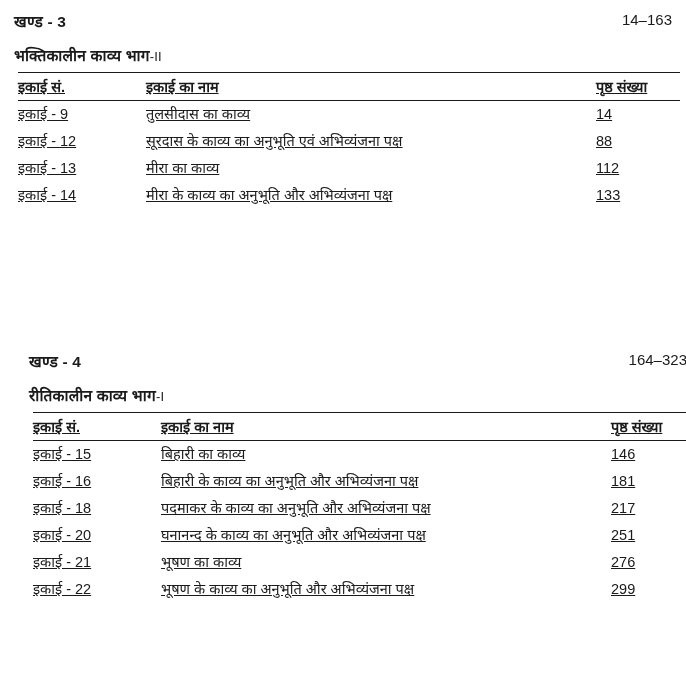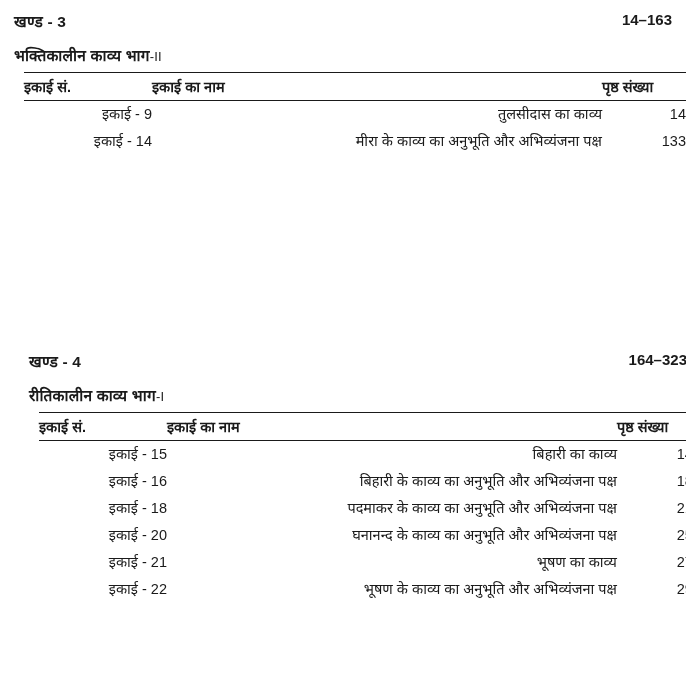--- a/index.html
+++ b/index.html
@@ -43,21 +43,21 @@
     font-size: 15.5px;
     font-weight: bold;
     letter-spacing: 0.2px;
     white-space: nowrap;
   }
   .khand-range {
     position: absolute;
     right: 14px;
     top: 1px;
     font-size: 15px;
-    font-weight: bold;
+    font-weight: normal;
     white-space: nowrap;
   }
   .khand-subtitle {
     position: relative;
     left: 14px;
     top: 0;
     font-size: 15.5px;
     font-weight: bold;
     letter-spacing: 0.2px;
     white-space: nowrap;
@@ -65,36 +65,37 @@
   }
   .khand-subtitle .part-suffix {
     font-weight: normal;
     font-size: 13px;
   }
 
   
   table.toc {
     border-collapse: collapse;
     width: 662px;
-    margin-left: 24px;
+    margin-left: 18px;
     table-layout: fixed;
+    text-decoration: underline;
   }
   table.toc thead th {
     font-size: 14.5px;
     font-weight: bold;
     text-align: left;
     padding: 3px 0 4px 0;
     border-top: 1.6px solid #1a1a1a;
     border-bottom: 1.6px solid #1a1a1a;
     white-space: nowrap;
   }
   table.toc tbody td {
     font-size: 14.5px;
     font-weight: normal;
-    text-align: right;
+    text-align: left;
     padding: 4px 0 4px 0;
     line-height: 19px;
     white-space: nowrap;
   }
   col.c-unit  { width: 128px; }
   col.c-name  { width: 450px; }
   col.c-page  { width: 84px;  }
 
   th.h-unit, td.d-unit { padding-left: 4px; }
   th.h-name, td.d-name { padding-left: 0px; }
@@ -131,20 +132,30 @@
           <th class="h-page">पृष्ठ संख्या</th>
         </tr>
       </thead>
       <tbody id="tbody-1">
           <tr>
             <td class="d-unit">इकाई - 9</td>
             <td class="d-name">तुलसीदास का काव्य</td>
             <td class="d-page">14</td>
           </tr>
           <tr>
+            <td class="d-unit">इकाई - 12</td>
+            <td class="d-name">सूरदास के काव्य का अनुभूति एवं अभिव्यंजना पक्ष</td>
+            <td class="d-page">88</td>
+          </tr>
+          <tr>
+            <td class="d-unit">इकाई - 13</td>
+            <td class="d-name">मीरा का काव्य</td>
+            <td class="d-page">112</td>
+          </tr>
+          <tr>
             <td class="d-unit">इकाई - 14</td>
             <td class="d-name">मीरा के काव्य का अनुभूति और अभिव्यंजना पक्ष</td>
             <td class="d-page">133</td>
           </tr>
         </tbody>
     </table>
   </div>
 
   <div class="section" id="section-2">
     <div class="section-head">

